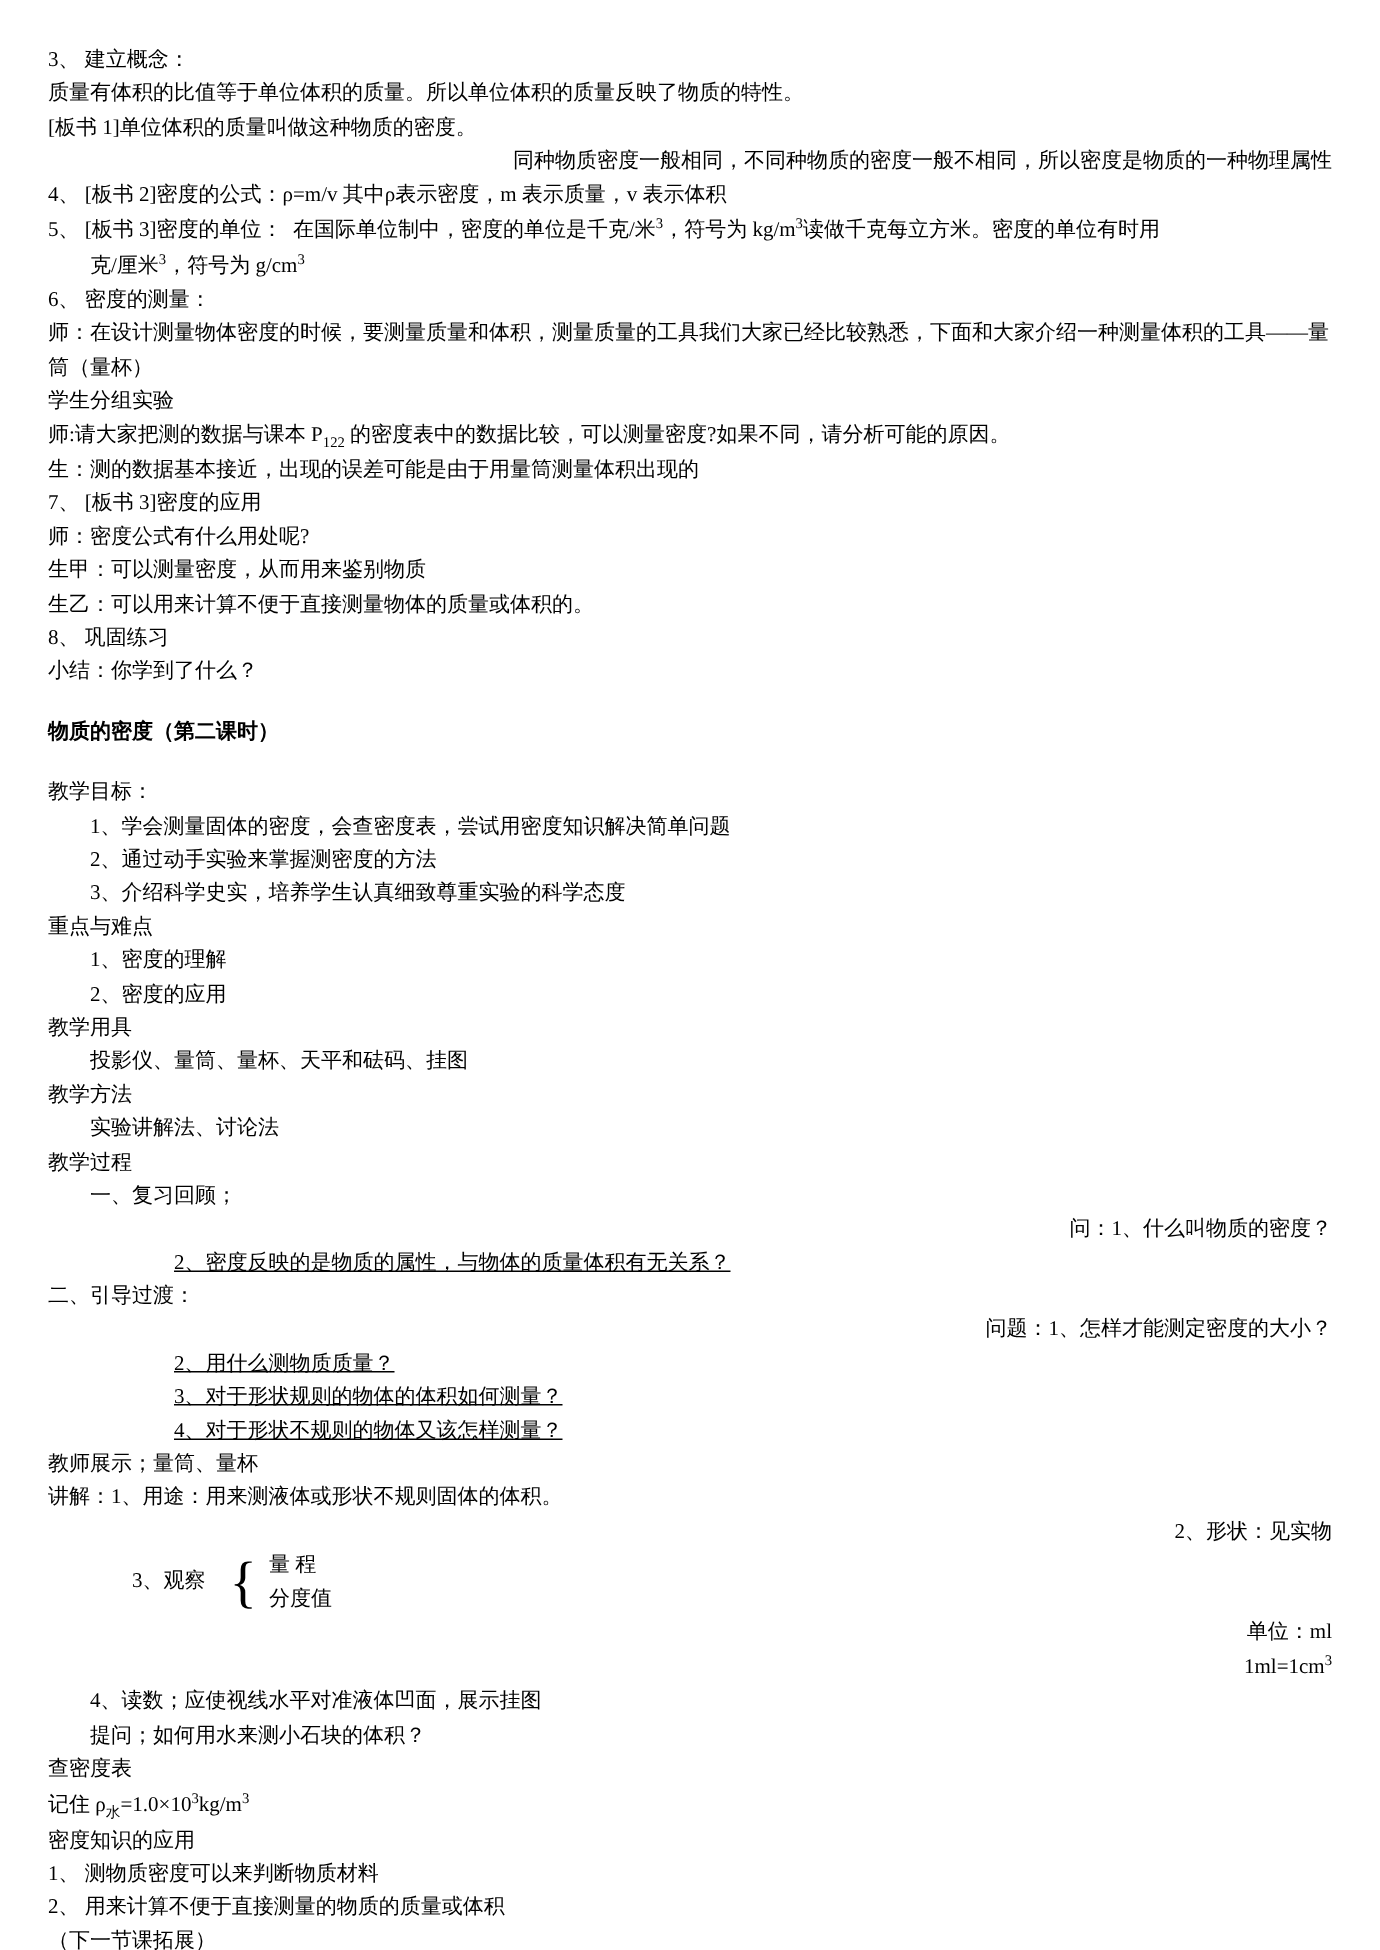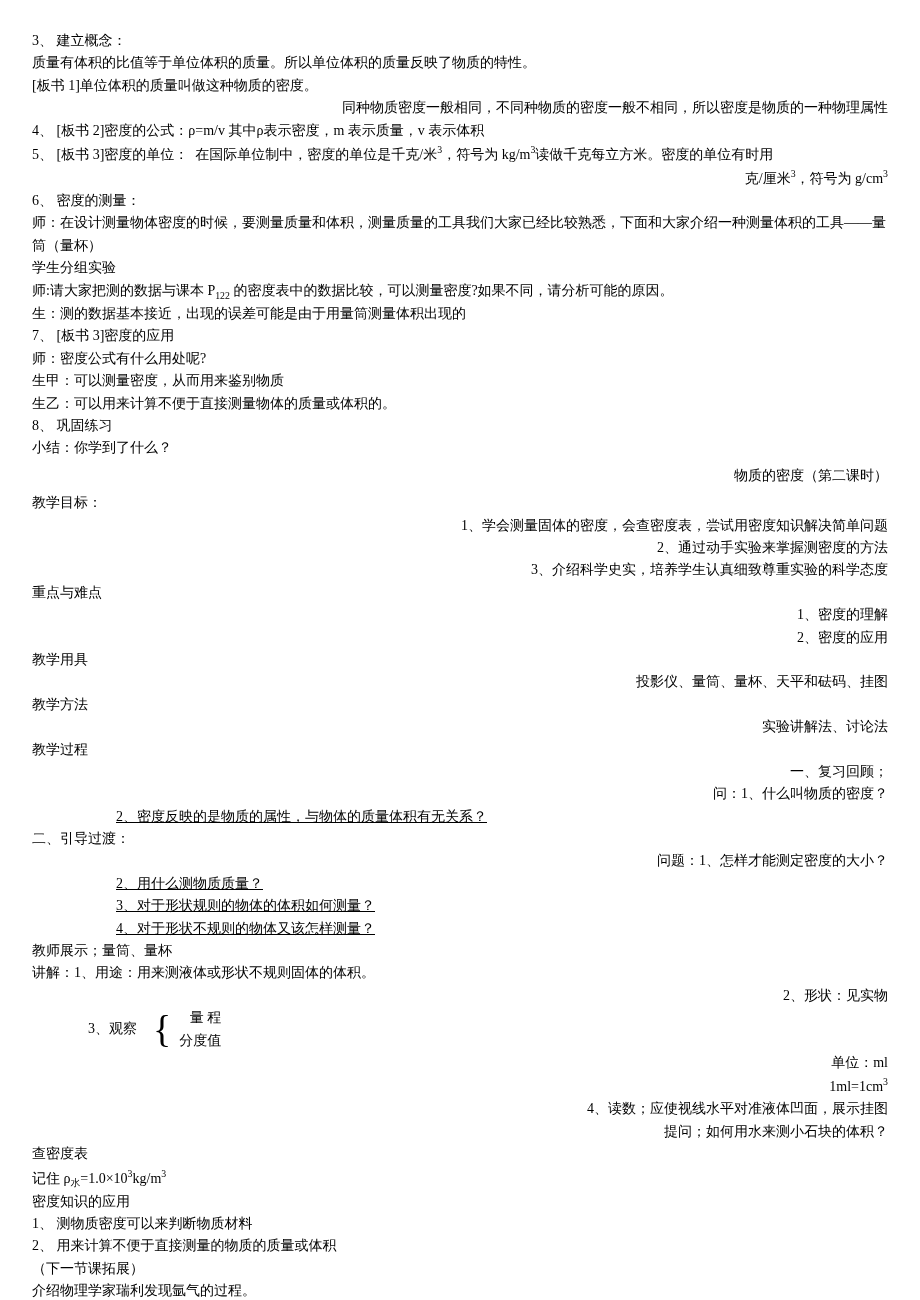--- a/index.html
+++ b/index.html
@@ -6,41 +6,41 @@
     body {
       font-family: 'SimSun', '宋体', serif;
       font-size: 14px;
       line-height: 1.6;
       color: #000;
       background: #fff;
       padding: 30px 32px;
       width: 920px;
     }
     .line { white-space: pre-wrap; }
-    .indent-1 { padding-left: 2em; text-align: right; }
+    .indent-1 { padding-left: 2em; }
     .indent-2 { padding-left: 4em; text-align: right; }
     .indent-3 { padding-left: 6em; text-decoration: underline; }
     .center-bold {
-      text-align: right;
-      font-weight: normal;
-      margin: 5px 0;
+      text-align: left;
+      font-weight: bold;
+      margin: 18px 0;
     }
     sup { font-size: 0.7em; vertical-align: super; }
     sub { font-size: 0.7em; vertical-align: sub; text-align: center; }
     .brace-row {
       display: flex;
       align-items: center;
       padding-left: 4em;
     }
     .brace {
       font-size: 38px;
       line-height: 0.9;
       padding: 0 8px 0 16px;
     }
-    .brace-items div { line-height: 1.6; text-align: right; }
+    .brace-items div { line-height: 1.6; }
   </style>
 </head>
 <body>
 
 <div class="line">3、 建立概念：</div>
 <div class="line">质量有体积的比值等于单位体积的质量。所以单位体积的质量反映了物质的特性。</div>
 <div class="line">[板书 1]单位体积的质量叫做这种物质的密度。</div>
 <div class="line indent-2">同种物质密度一般相同，不同种物质的密度一般不相同，所以密度是物质的一种物理属性</div>
 <div class="line">4、 [板书 2]密度的公式：ρ=m/v 其中ρ表示密度，m 表示质量，v 表示体积</div>
 <div class="line"><span>5、 [板书 3]密度的单位：  在国际单位制中，密度的单位是千克/米</span><sup>3</sup><span>，符号为 kg/m</span><sup>3</sup><span>读做千克每立方米。密度的单位有时用</span></div>

